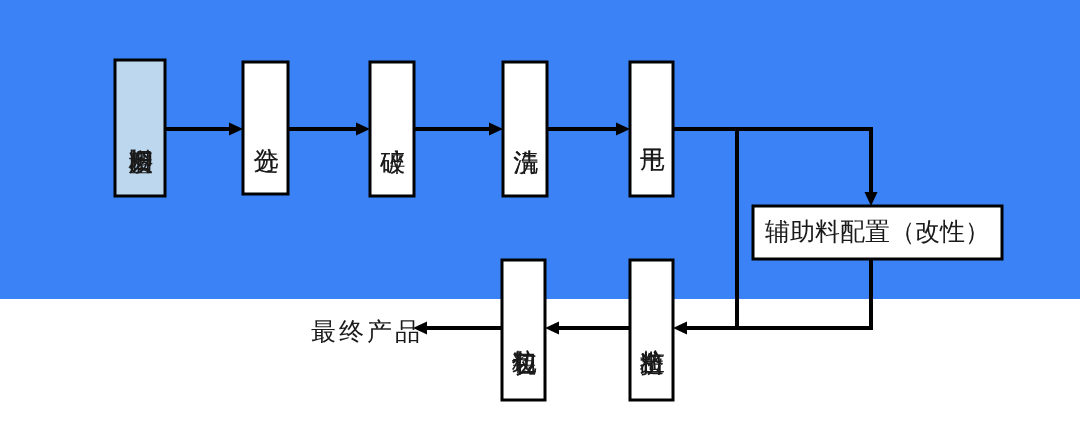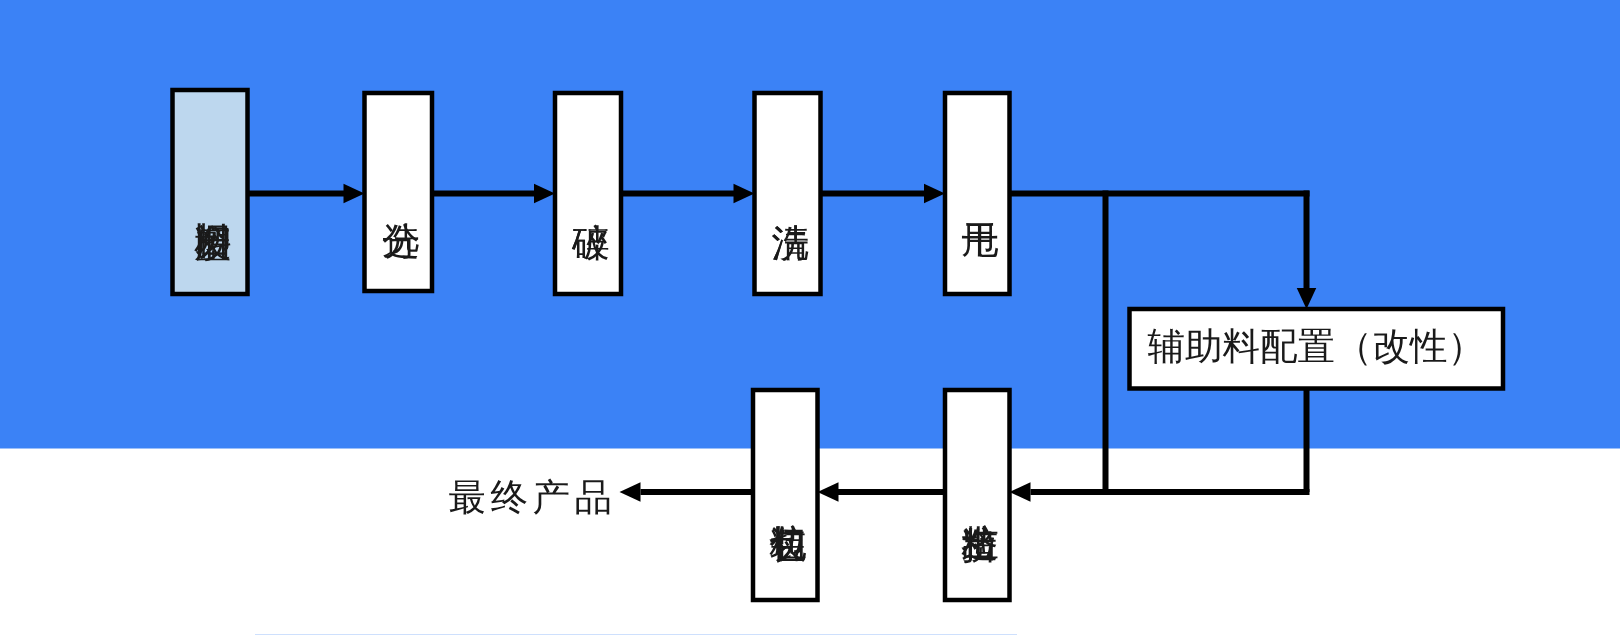--- a/index.html
+++ b/index.html
@@ -157,15 +157,15 @@
   <div class="node-label vertical" style="left:503px; top:62px; width:44px; height:134px;">清洗</div>
 
   <div class="node-label vertical" style="left:630px; top:62px; width:43px; height:134px;">甩干</div>
 
   <div class="node-label horizontal" style="left:753px; top:206px; width:249px; height:53px;">辅助料配置（改性）</div>
 
   <div class="node-label vertical" style="left:630px; top:260px; width:43px; height:140px;">挤出造粒</div>
 
   <div class="node-label vertical" style="left:502px; top:260px; width:43px; height:140px;">切粒包装</div>
 
-  <div class="free-label" style="left:299px; top:315px;">最终产品</div>
+  <div class="free-label" style="left:311px; top:315px;">最终产品</div>
 
 </div>
 
 </body></html>

